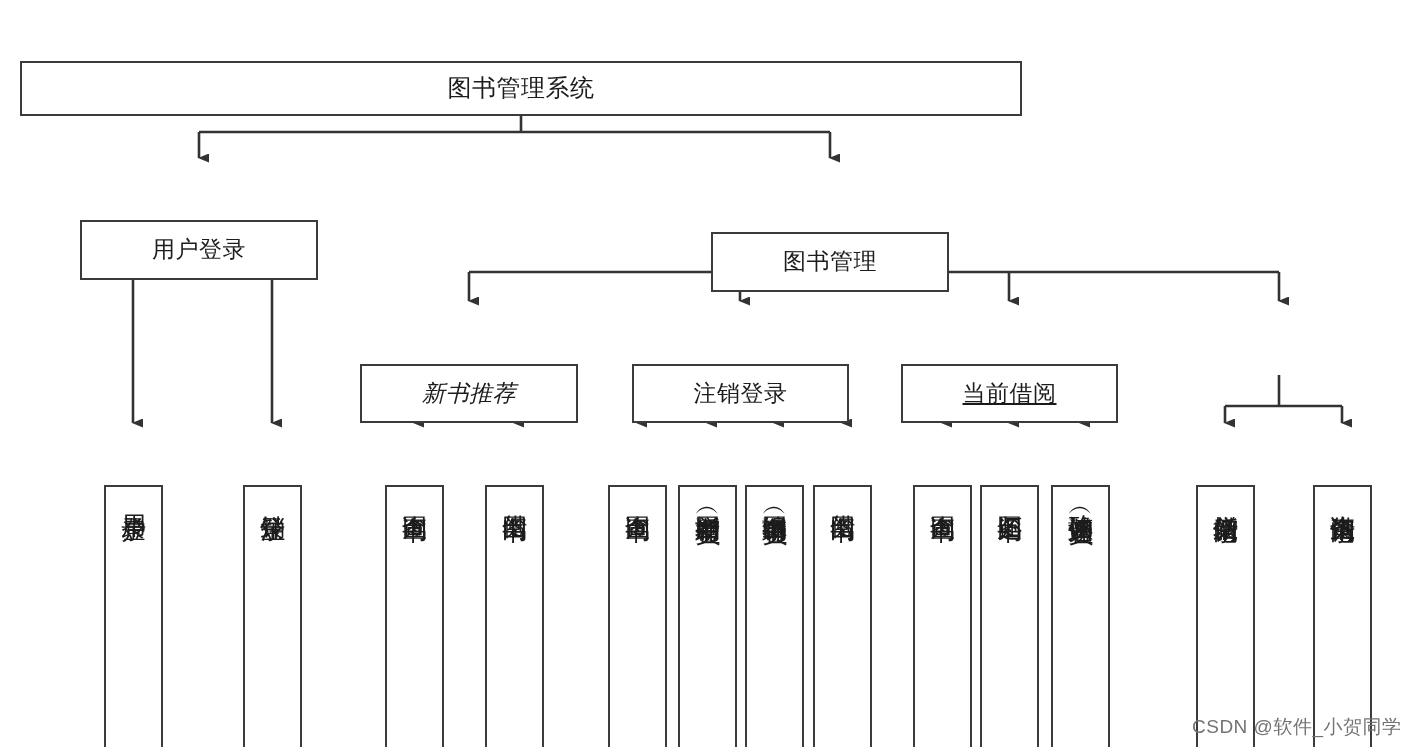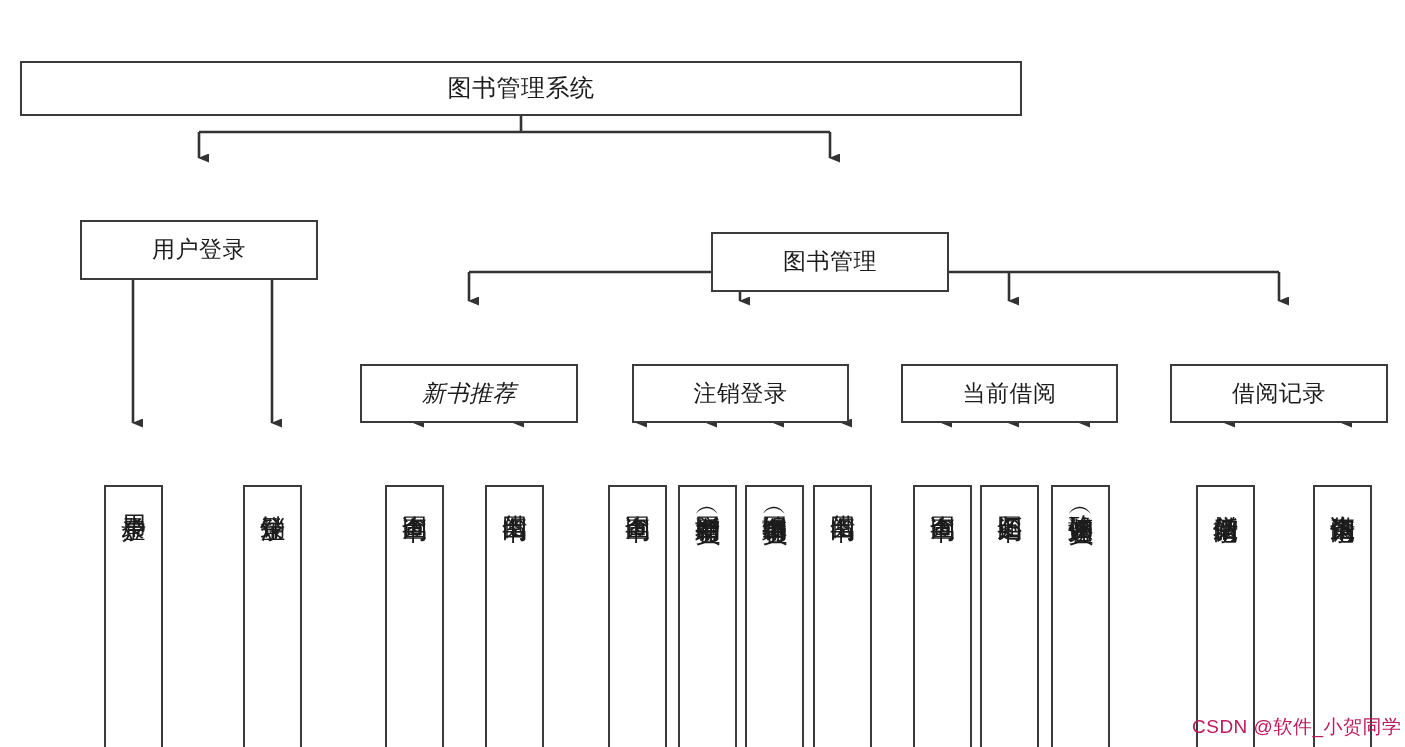--- a/index.html
+++ b/index.html
@@ -65,21 +65,21 @@
     font-size: 25px;
     line-height: 1.02;
     letter-spacing: 1px;
     white-space: nowrap;
     max-height: 282px;
   }
   .watermark {
     position: absolute;
     z-index: 5;
     font-size: 19px;
-    color: #be185d;
+    color: #737373;
     white-space: nowrap;
     letter-spacing: 0.5px;
     pointer-events: none;
   }
 </style>
 </head>
 <body>
 
 <div id="diagram-root">
 
@@ -146,27 +146,24 @@
   </div>
 
   <div class="node horizontal" style="left:360px; top:316px; width:218px; height:59px;font-style:italic;">
     <span class="node-label">新书推荐</span>
   </div>
 
   <div class="node horizontal" style="left:632px; top:316px; width:217px; height:59px;">
     <span class="node-label">注销登录</span>
   </div>
 
-  <div class="node horizontal" style="left:901px; top:316px; width:217px; height:59px;">
+  <div class="node horizontal" style="left:901px; top:316px; width:217px; height:59px;text-decoration:underline;">
     <span class="node-label">当前借阅</span>
   </div>
 
-  <div class="node horizontal" style="left:1170px; top:316px; width:218px; height:59px;">
-    <span class="node-label">借阅记录</span>
-  </div>
 
   <div class="node leaf" style="left:104px; top:437px; width:59px; height:298px;">
     <span class="node-label">用户登录</span>
   </div>
 
   <div class="node leaf" style="left:243px; top:437px; width:59px; height:298px;">
     <span class="node-label">注销登录</span>
   </div>
 
   <div class="node leaf" style="left:385px; top:437px; width:59px; height:298px;">

